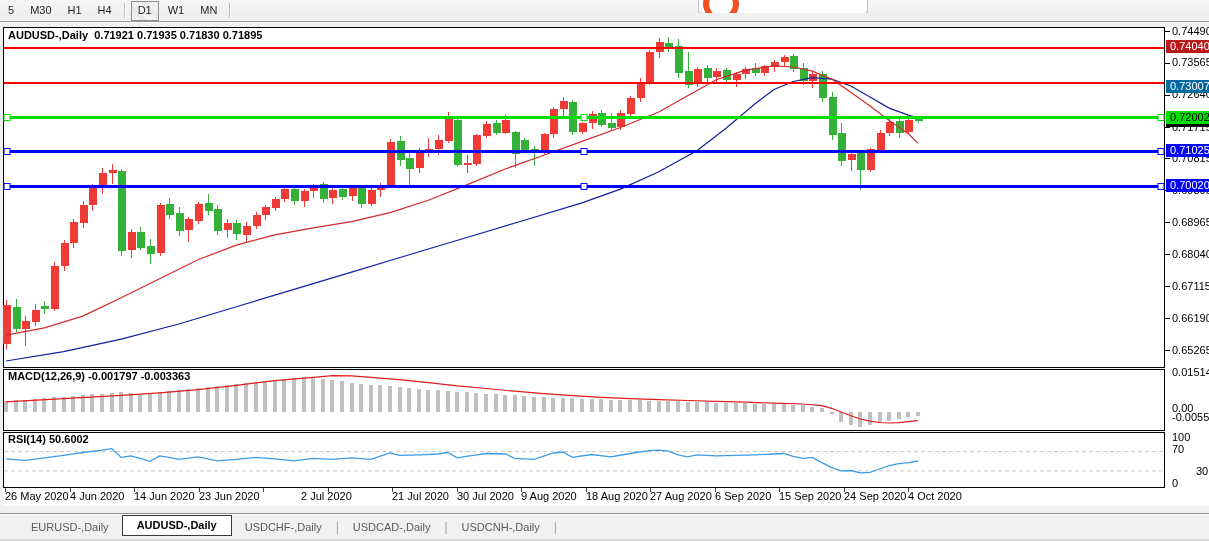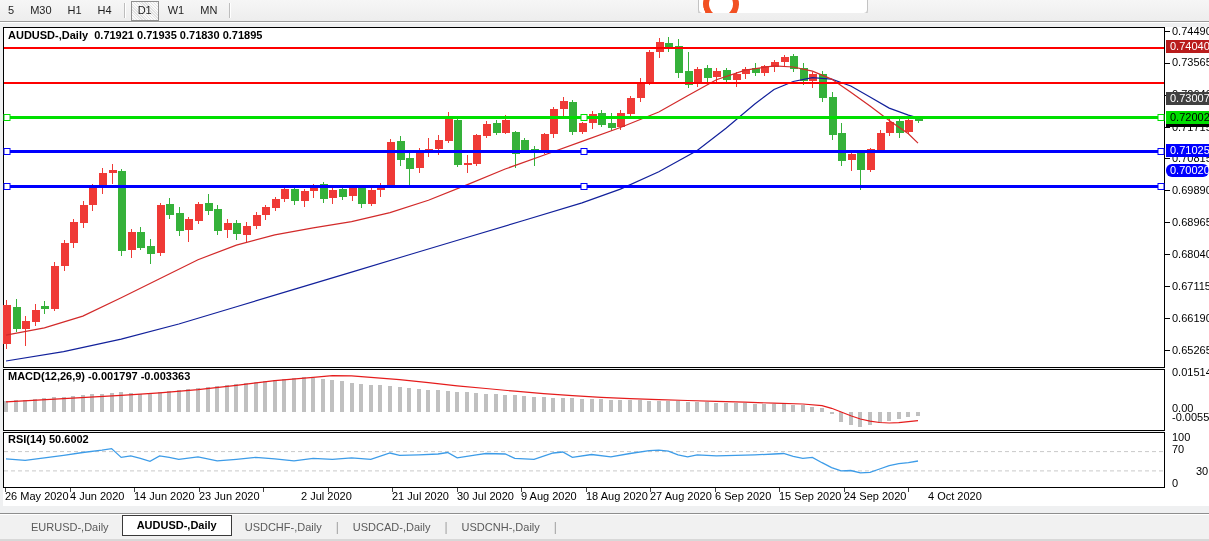--- a/index.html
+++ b/index.html
@@ -125,21 +125,21 @@
     <div class="datelabel" style="left: 263px; margin-left: 38px;">2 Jul 2020</div>
     <div class="datelabel" style="left: 336px; margin-top: 32px;">12 Jul 2020</div>
     <div class="datelabel" style="left: 392px;">21 Jul 2020</div>
     <div class="datelabel" style="left: 457px;">30 Jul 2020</div>
     <div class="datelabel" style="left: 521px;">9 Aug 2020</div>
     <div class="datelabel" style="left: 586px;">18 Aug 2020</div>
     <div class="datelabel" style="left: 650px; text-align: right;">27 Aug 2020</div>
     <div class="datelabel" style="left: 715px;">6 Sep 2020</div>
     <div class="datelabel" style="left: 779px;">15 Sep 2020</div>
     <div class="datelabel" style="left: 844px;">24 Sep 2020</div>
-    <div class="datelabel" style="left: 908px; margin-left: 20px;">4 Oct 2020</div>
+    <div class="datelabel" style="left: 908px;">4 Oct 2020</div>
   </div>
 
 <svg id="gfx" width="1209" height="541" viewBox="0 0 1209 541">
     <g shape-rendering="crispEdges">
       <line x1="6.5" y1="299.8" x2="6.5" y2="348.9" stroke="#ef3a36" stroke-width="1"></line>
       <rect x="3" y="305.7" width="7" height="38.1" fill="#ef3a36" stroke="#ef3a36"></rect>
       <line x1="16.5" y1="298.8" x2="16.5" y2="331.6" stroke="#35b13a" stroke-width="1"></line>
       <rect x="13" y="307.4" width="7" height="21.4" fill="#35b13a" stroke="#35b13a"></rect>
       <line x1="25.5" y1="316.1" x2="25.5" y2="345.5" stroke="#ef3a36" stroke-width="1"></line>
       <rect x="22" y="321.9" width="7" height="6.2" fill="#ef3a36" stroke="#ef3a36"></rect>
@@ -485,25 +485,25 @@
       <line x1="650.5" y1="488" x2="650.5" y2="492"></line>
       <line x1="715.5" y1="488" x2="715.5" y2="492"></line>
       <line x1="779.5" y1="488" x2="779.5" y2="492"></line>
       <line x1="844.5" y1="488" x2="844.5" y2="492"></line>
       <line x1="908.5" y1="488" x2="908.5" y2="492"></line>
     </g>
   </svg>
 
 <div id="badges">
     <div class="badge" style="top: 40px; background: #b91c1c; color: rgb(255, 255, 255);">0.74040</div>
-    <div class="badge" style="top: 92px; background: #404040; color: rgb(255, 255, 255);">0.73007</div>
+    <div class="badge" style="top: 80px; background: #0369a1; color: rgb(255, 255, 255);">0.73007</div>
     <div class="badge" style="top: 114px; background: rgb(0, 0, 0); color: rgb(255, 255, 255);">0.71895</div>
     <div class="badge" style="top: 111px; background: rgb(0, 223, 0); color: rgb(0, 0, 0);">0.72002</div>
     <div class="badge" style="top: 144px; background: rgb(0, 0, 254); color: rgb(255, 255, 255);">0.71025</div>
-    <div class="badge" style="top: 164px; background: rgb(0, 0, 254); color: rgb(255, 255, 255); border-radius: 6px;">0.70020</div>
+    <div class="badge" style="top: 179px; background: rgb(0, 0, 254); color: rgb(255, 255, 255);">0.70020</div>
   </div>
 
 <div id="tabbar">
     <div class="lead"></div>
     <div class="tab">EURUSD-,Daily</div>
     <div class="tab active">AUDUSD-,Daily</div>
     <div class="tab">USDCHF-,Daily</div>
     <div class="tabsep">|</div>
     <div class="tab">USDCAD-,Daily</div>
     <div class="tabsep">|</div>

